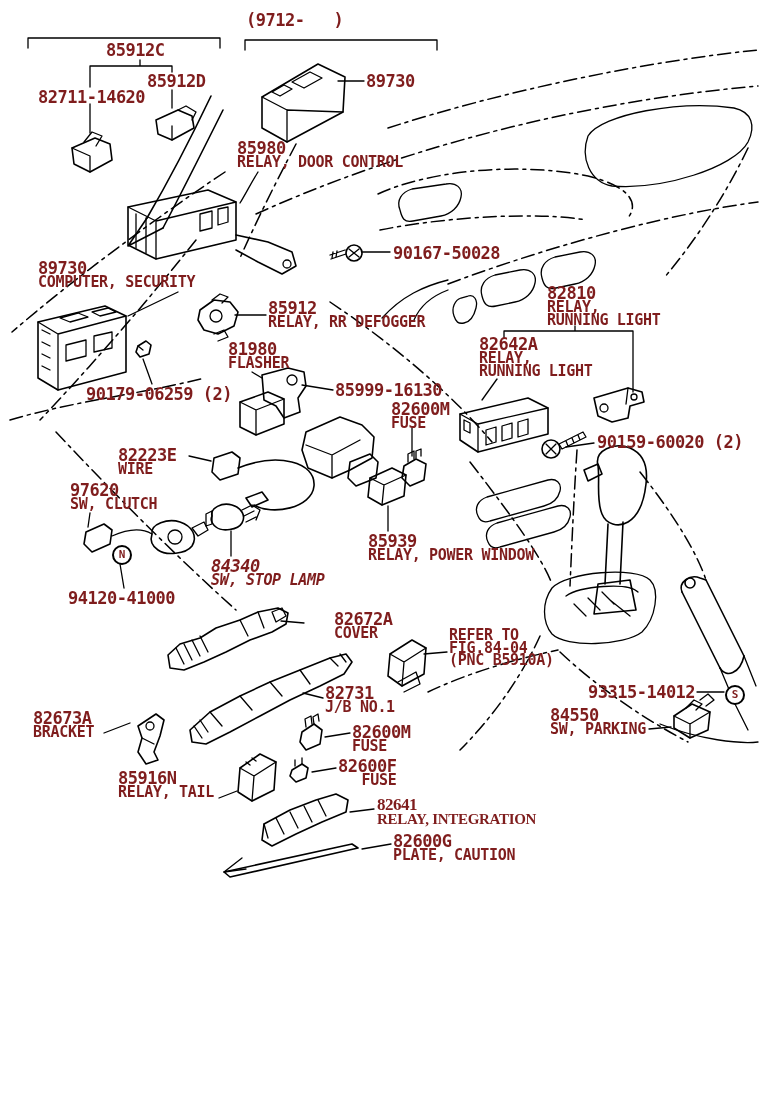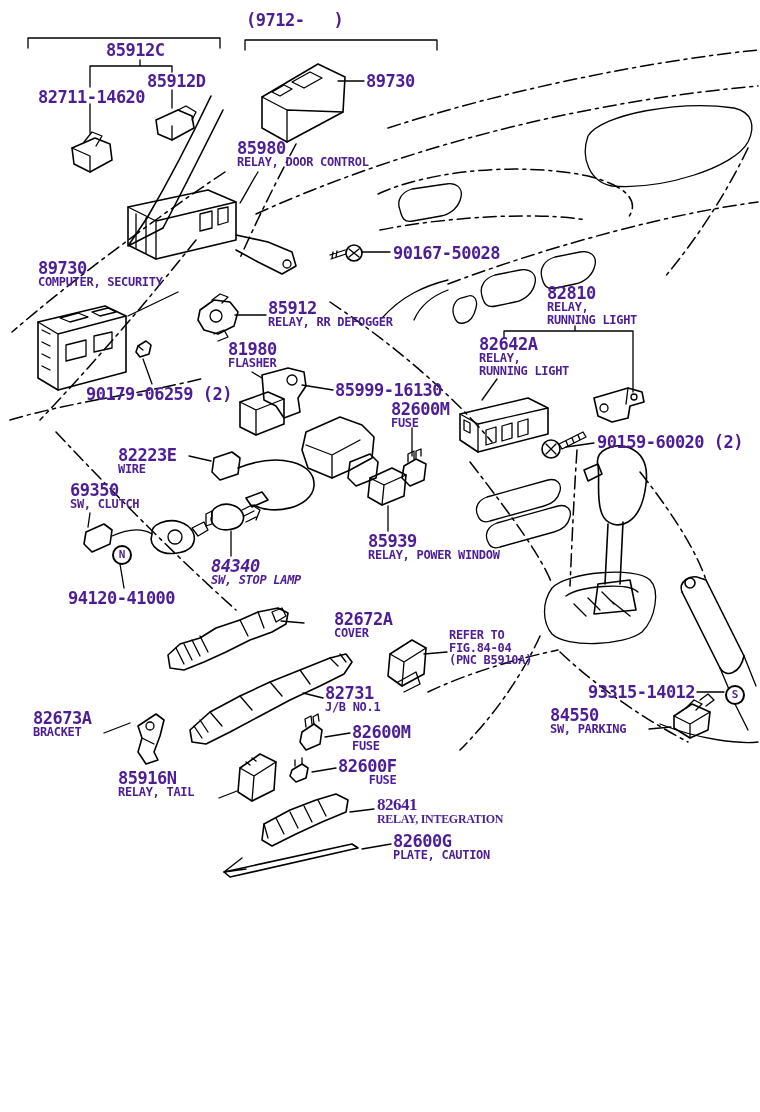--- a/index.html
+++ b/index.html
@@ -1,21 +1,21 @@
 <!DOCTYPE html>
 <html><head>
 <meta charset="utf-8">
 <style>
   html,body{margin:0;padding:0;background:#fff;}
   #stage{position:relative;width:760px;height:964px;background:#fff;overflow:hidden;
-         font-family:"DejaVu Sans Mono", monospace;color:#4c1d95;}
+         font-family:"DejaVu Sans Mono", monospace;color:#7f1d1d;}
   #art{position:absolute;left:0;top:0;}
   .label{position:absolute;white-space:pre;}
   .pn{font-size:17px;font-weight:bold;line-height:16px;letter-spacing:-0.5px;}
-  .desc{font-size:12px;font-weight:bold;line-height:12.5px;letter-spacing:-0.3px;}
+  .desc{font-size:15px;font-weight:bold;line-height:12.5px;letter-spacing:-0.3px;}
   .sym{position:absolute;width:16px;height:16px;border:2px solid #000;border-radius:50%;
        font-size:11px;font-weight:bold;text-align:center;line-height:15px;background:#fff;}
   #doc-number{position:absolute;left:658px;top:1076px;font-size:20px;font-weight:bold;letter-spacing:-0.5px;}
   .ln{stroke:#000;fill:none;stroke-width:1.6;stroke-linecap:round;stroke-linejoin:round;}
   .thin{stroke:#000;fill:none;stroke-width:1.3;stroke-linecap:round;stroke-linejoin:round;}
   .dashed{stroke:#000;fill:none;stroke-width:1.5;stroke-linecap:round;stroke-dasharray:13 5 3 5;}
 </style>
 </head>
 <body>
 
@@ -262,21 +262,21 @@
       <div class="label" style="left: 38px; top: 260px;"><div class="pn">89730</div><div class="desc">COMPUTER, SECURITY</div></div>
       <div class="label" style="left: 268px; top: 300px;"><div class="pn">85912</div><div class="desc">RELAY, RR DEFOGGER</div></div>
       <div class="label" style="left: 547px; top: 285px;"><div class="pn">82810</div><div class="desc">RELAY,</div><div class="desc">RUNNING LIGHT</div></div>
       <div class="label" style="left: 228px; top: 341px;"><div class="pn">81980</div><div class="desc">FLASHER</div></div>
       <div class="label" style="left: 479px; top: 336px;"><div class="pn">82642A</div><div class="desc">RELAY,</div><div class="desc">RUNNING LIGHT</div></div>
       <div class="label" style="left: 86px; top: 386px;"><div class="pn">90179-06259 (2)</div></div>
       <div class="label" style="left: 335px; top: 382px;"><div class="pn">85999-16130</div></div>
       <div class="label" style="left: 391px; top: 401px;"><div class="pn">82600M</div><div class="desc">FUSE</div></div>
       <div class="label" style="left: 597px; top: 434px;"><div class="pn">90159-60020 (2)</div></div>
       <div class="label" style="left: 118px; top: 447px;"><div class="pn">82223E</div><div class="desc">WIRE</div></div>
-      <div class="label" style="left: 70px; top: 482px;"><div class="pn">69350</div><div class="desc">SW, CLUTCH</div></div>
+      <div class="label" style="left: 70px; top: 482px;"><div class="pn">97620</div><div class="desc">SW, CLUTCH</div></div>
       <div class="label" style="left: 368px; top: 533px;"><div class="pn">85939</div><div class="desc">RELAY, POWER WINDOW</div></div>
       <div class="label" style="left: 211px; top: 558px; font-style: italic;"><div class="pn">84340</div><div class="desc">SW, STOP LAMP</div></div>
       <div class="label" style="left: 68px; top: 590px;"><div class="pn">94120-41000</div></div>
       <div class="label" style="left: 306px; top: 611px; margin-left: 28px;"><div class="pn">82672A</div><div class="desc">COVER</div></div>
       <div class="label" style="left: 449px; top: 629px;"><div class="desc">REFER TO</div><div class="desc">FIG.84-04</div><div class="desc">(PNC B5910A)</div></div>
       <div class="label" style="left: 325px; top: 685px;"><div class="pn">82731</div><div class="desc">J/B NO.1</div></div>
       <div class="label" style="left: 588px; top: 684px;"><div class="pn">93315-14012</div></div>
       <div class="label" style="left: 550px; top: 707px;"><div class="pn">84550</div><div class="desc">SW, PARKING</div></div>
       <div class="label" style="left: 33px; top: 710px;"><div class="pn">82673A</div><div class="desc">BRACKET</div></div>
       <div class="label" style="left: 352px; top: 724px;"><div class="pn">82600M</div><div class="desc">FUSE</div></div>

